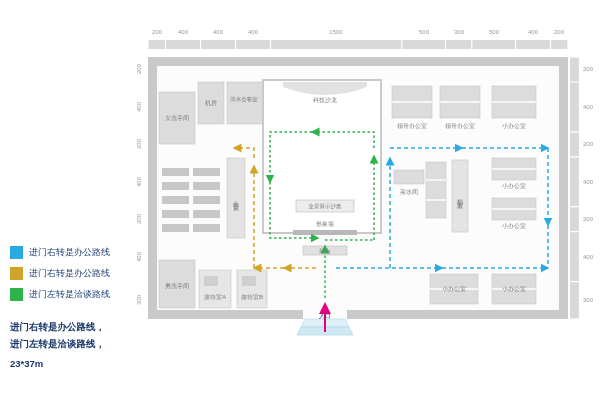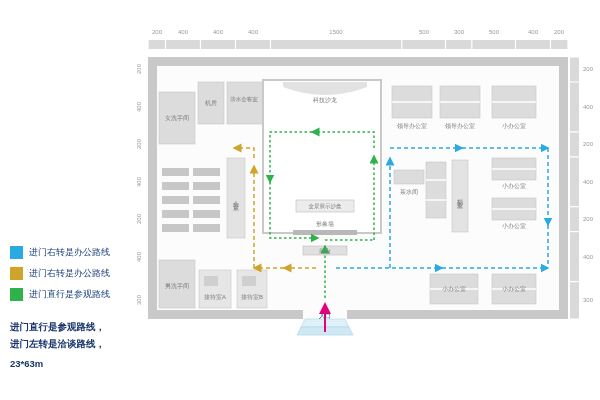--- a/index.html
+++ b/index.html
@@ -189,23 +189,23 @@
     <div class="legend-item">
       <span class="sq sq-blue"></span>
       <span class="legend-label">进门右转是办公路线</span>
     </div>
     <div class="legend-item">
       <span class="sq sq-yellow"></span>
       <span class="legend-label">进门右转是办公路线</span>
     </div>
     <div class="legend-item">
       <span class="sq sq-green"></span>
-      <span class="legend-label">进门直行是参观路线</span>
+      <span class="legend-label">进门左转是洽谈路线</span>
     </div>
   </div>
 
   <div class="notes">
-    <div class="note-line">进门直行是参观路线，</div>
+    <div class="note-line">进门右转是办公路线，</div>
     <div class="note-line">进门左转是洽谈路线，</div>
-    <div class="plan-size">23*63m</div>
+    <div class="plan-size">23*37m</div>
   </div>
 
 </div>
 
 </body></html>

